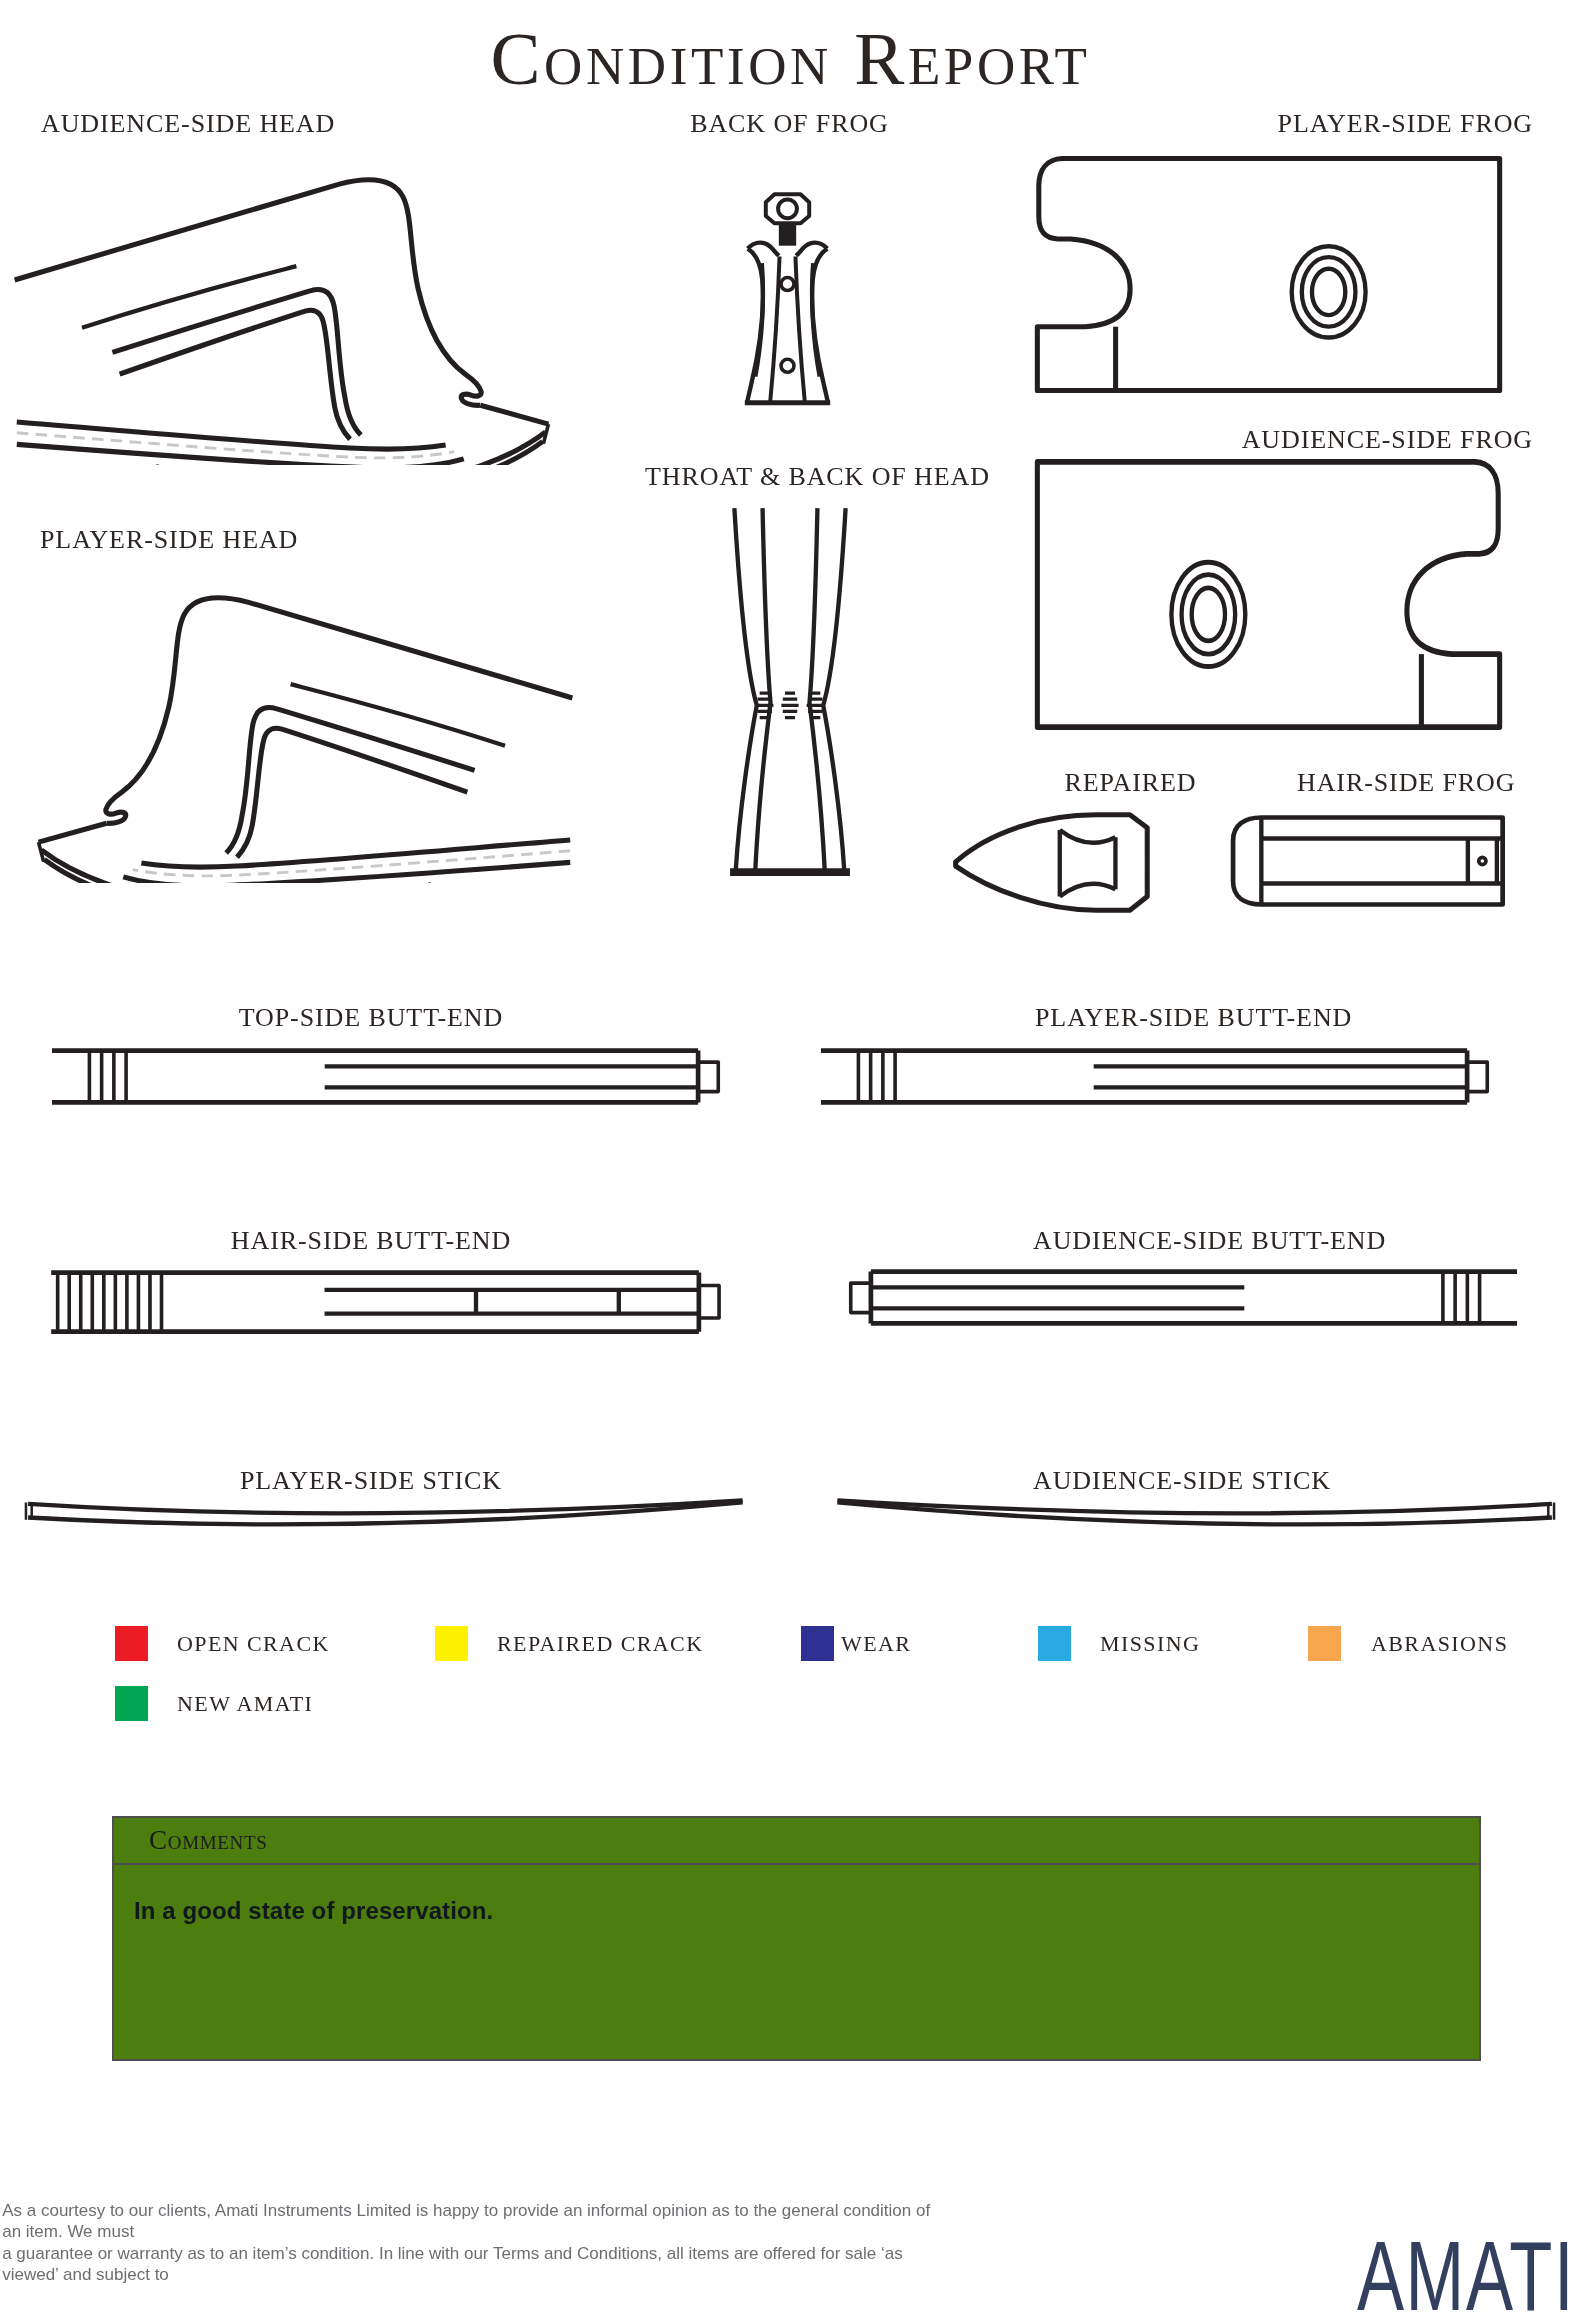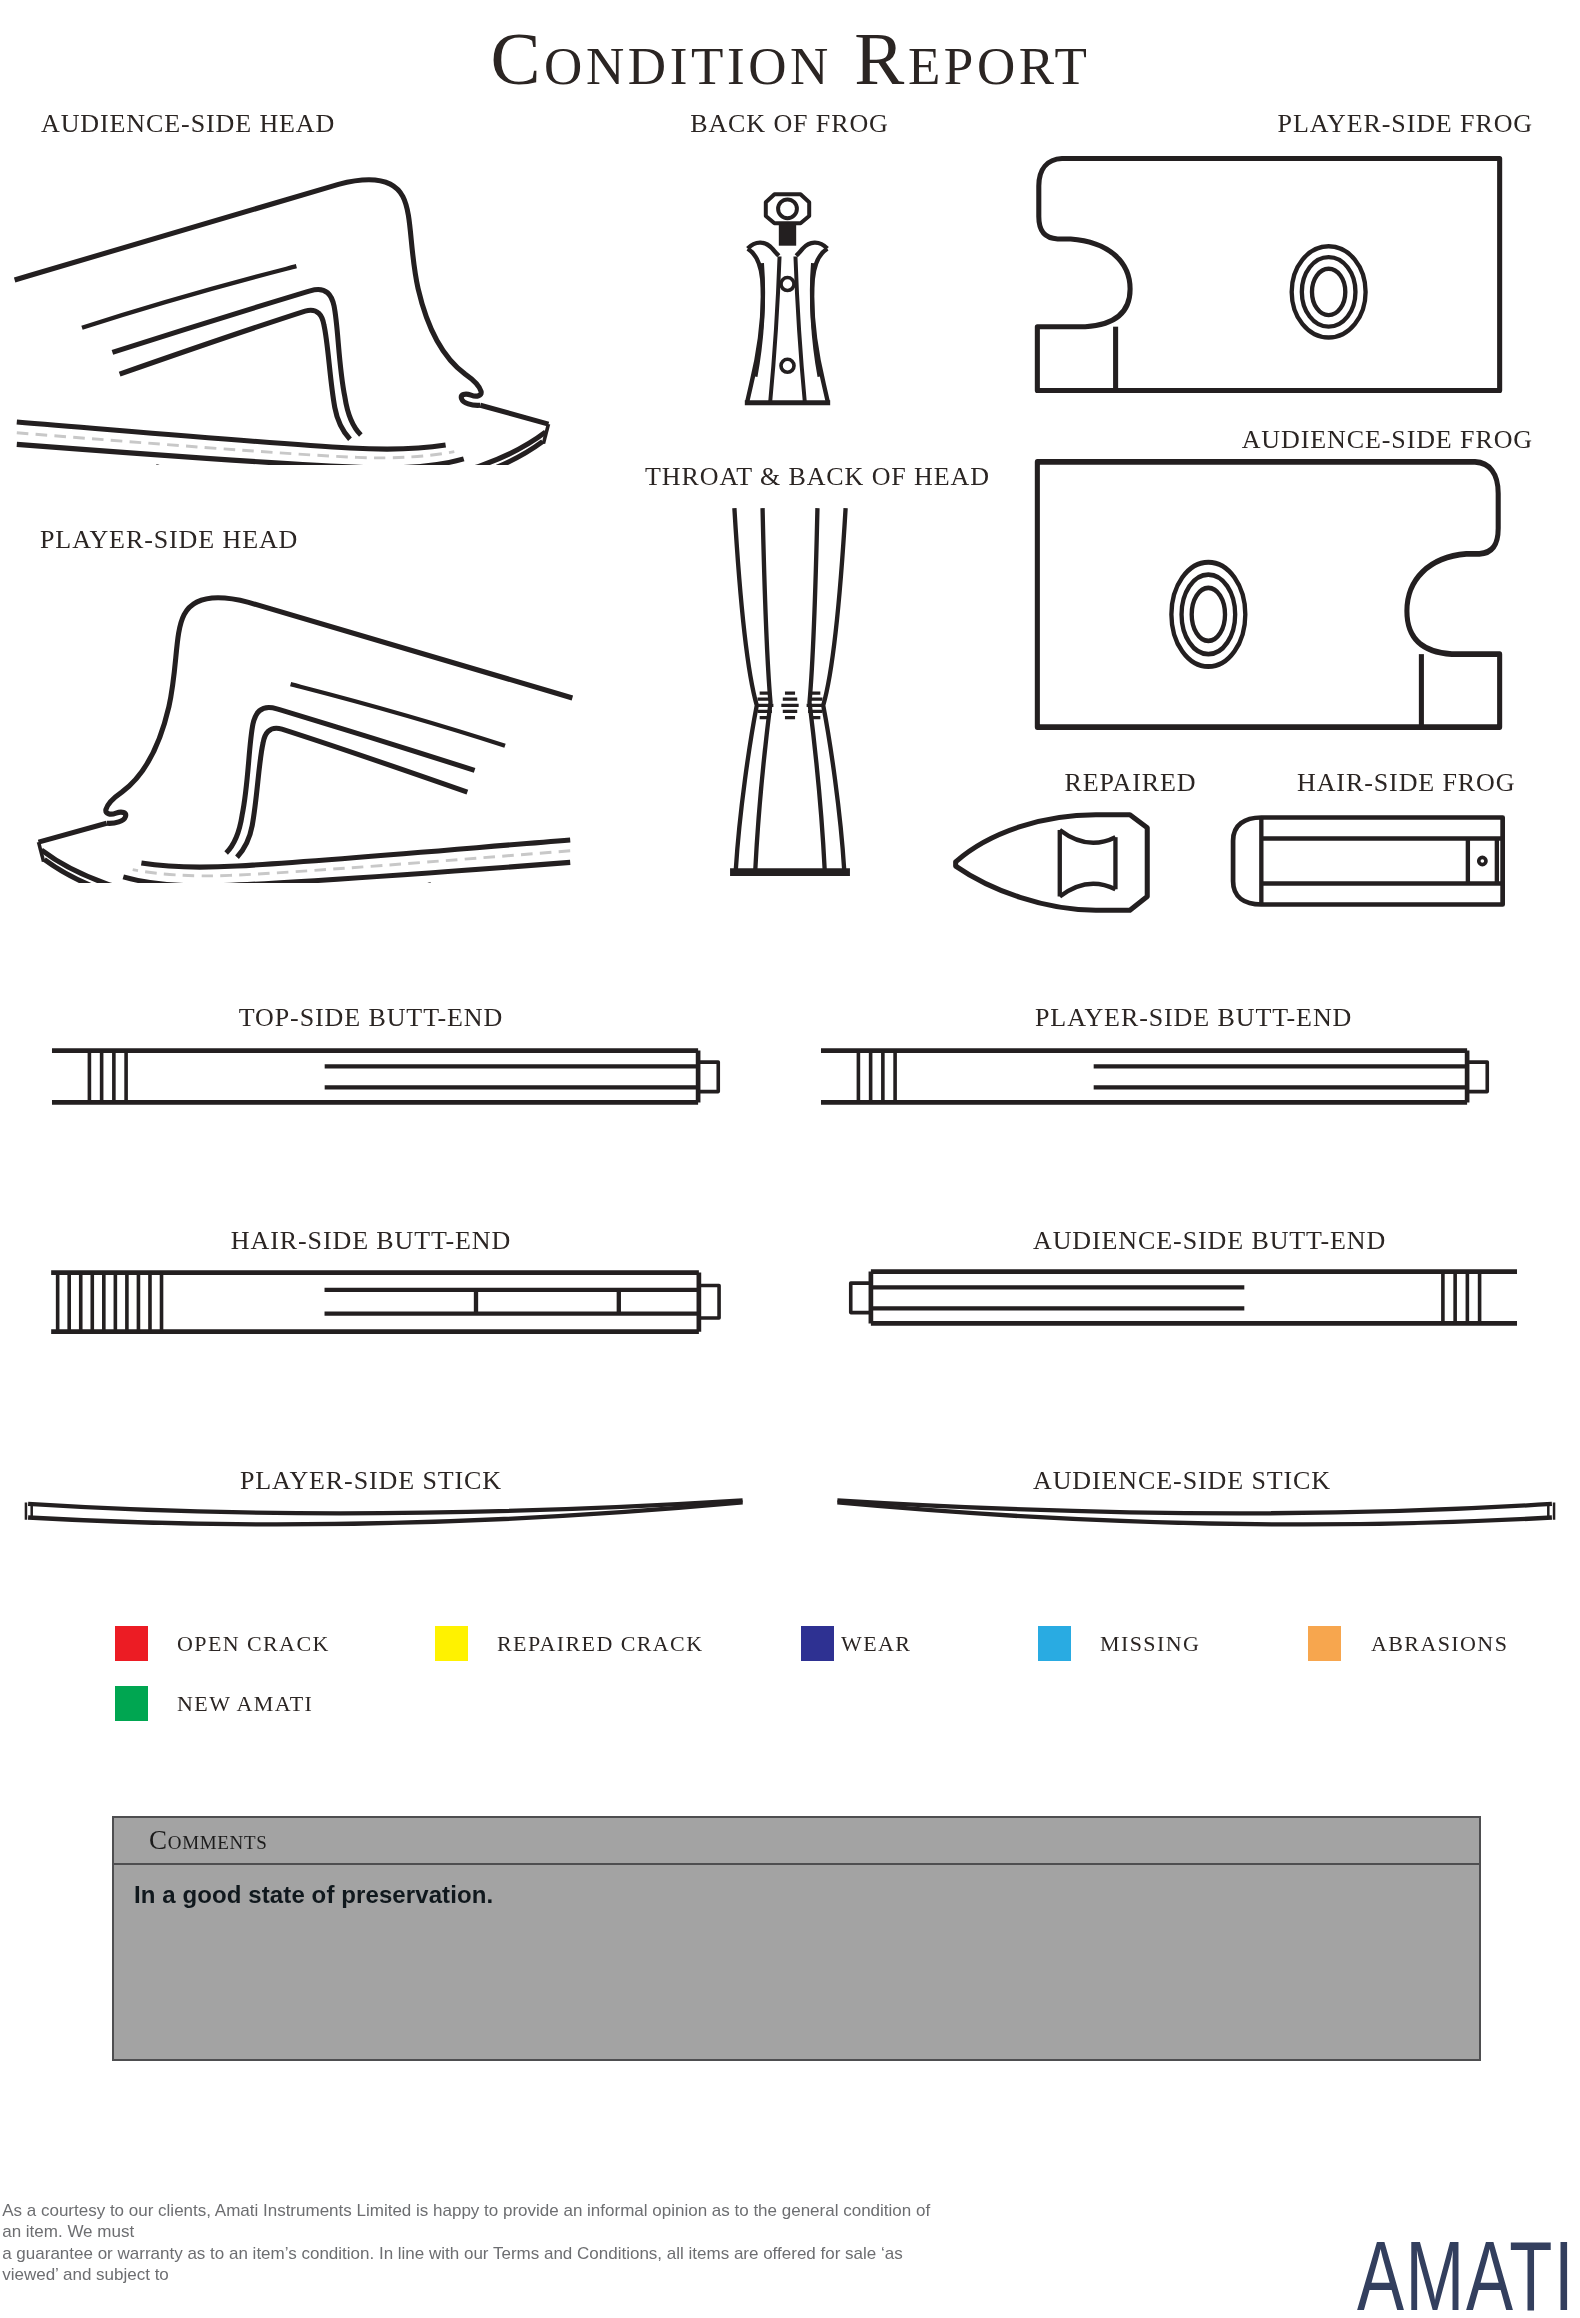--- a/index.html
+++ b/index.html
@@ -11,24 +11,24 @@
   .lbl{font-size:26px;letter-spacing:0.9px;color:#2b2523;white-space:nowrap;}
   .lbl-c{text-align:center;}
   .lbl-r{text-align:right;}
   svg{display:block;}
   
   .swatch{width:33px;height:35px;}
   .legend-label{height:35px;display:flex;align-items:center;
       font-size:22px;letter-spacing:1.4px;color:#2b2523;white-space:nowrap;}
   
   #comments-box{left:112px;top:1816px;width:1369px;height:245px;border:2.2px solid #4e4e50;
-      box-sizing:border-box;background:#a3a3a3;}
+      box-sizing:border-box;background:#4d7c0f;}
   #comments-header{height:45px;border-bottom:2.9px solid #4e4e50;display:flex;align-items:center;
       padding-left:35px;font-size:27px;font-variant:small-caps;letter-spacing:0.7px;color:#1c1c1c;}
-  #comments-body{padding:16px 20px;font-family:"Liberation Sans",sans-serif;
+  #comments-body{padding:32px 20px;font-family:"Liberation Sans",sans-serif;
       font-weight:700;font-size:24px;color:#10181d;letter-spacing:0.1px;}
   
   #footer-text{left:2.2px;top:2200px;width:942px;font-family:"Liberation Sans",sans-serif;
       font-size:17px;line-height:21.4px;color:#6d6e71;}
   #brand-logo{right:5.8px;top:2227px;font-family:"Liberation Sans",sans-serif;
       font-size:98px;line-height:1;letter-spacing:2.2px;color:#333f5e;
       transform:scaleX(0.72);transform-origin:100% 50%;white-space:nowrap;}
 </style>
 </head>
 <body>

